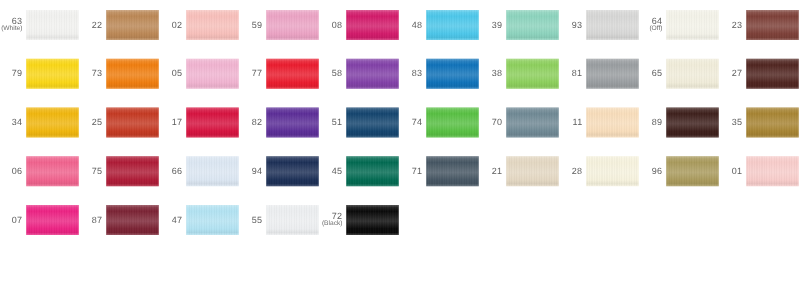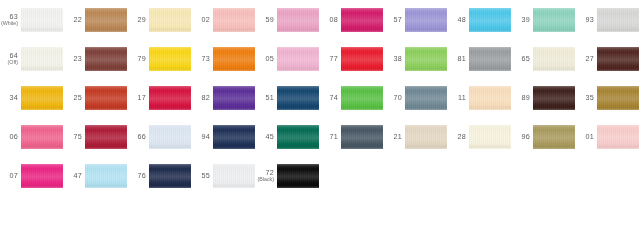--- a/index.html
+++ b/index.html
@@ -133,56 +133,40 @@
       <div class="swatch-cell">
         <div class="swatch-label">
           <span class="swatch-code">22</span>
         </div>
         <div class="swatch-chip-wrap">
           <div class="swatch-chip" style="background-color: rgb(187, 135, 85);"></div>
         </div>
       </div>
       <div class="swatch-cell">
         <div class="swatch-label">
-          <span class="swatch-code">29</span>
-        </div>
-        <div class="swatch-chip-wrap">
-          <div class="swatch-chip" style="background-color: rgb(247, 232, 180);"></div>
-        </div>
-      </div>
-      <div class="swatch-cell">
-        <div class="swatch-label">
           <span class="swatch-code">02</span>
         </div>
         <div class="swatch-chip-wrap">
           <div class="swatch-chip" style="background-color: rgb(247, 191, 186);"></div>
         </div>
       </div>
       <div class="swatch-cell">
         <div class="swatch-label">
           <span class="swatch-code">59</span>
         </div>
         <div class="swatch-chip-wrap">
           <div class="swatch-chip" style="background-color: rgb(235, 163, 196);"></div>
         </div>
       </div>
       <div class="swatch-cell">
         <div class="swatch-label">
           <span class="swatch-code">08</span>
         </div>
         <div class="swatch-chip-wrap">
           <div class="swatch-chip" style="background-color: rgb(211, 27, 107);"></div>
-        </div>
-      </div>
-      <div class="swatch-cell">
-        <div class="swatch-label">
-          <span class="swatch-code">57</span>
-        </div>
-        <div class="swatch-chip-wrap">
-          <div class="swatch-chip" style="background-color: rgb(156, 149, 214);"></div>
         </div>
       </div>
       <div class="swatch-cell">
         <div class="swatch-label">
           <span class="swatch-code">48</span>
         </div>
         <div class="swatch-chip-wrap">
           <div class="swatch-chip" style="background-color: rgb(76, 199, 234);"></div>
         </div>
       </div>
@@ -246,20 +230,36 @@
       <div class="swatch-cell">
         <div class="swatch-label">
           <span class="swatch-code">77</span>
         </div>
         <div class="swatch-chip-wrap">
           <div class="swatch-chip" style="background-color: rgb(234, 27, 45);"></div>
         </div>
       </div>
       <div class="swatch-cell">
         <div class="swatch-label">
+          <span class="swatch-code">58</span>
+        </div>
+        <div class="swatch-chip-wrap">
+          <div class="swatch-chip" style="background-color: rgb(130, 65, 168);"></div>
+        </div>
+      </div>
+      <div class="swatch-cell">
+        <div class="swatch-label">
+          <span class="swatch-code">83</span>
+        </div>
+        <div class="swatch-chip-wrap">
+          <div class="swatch-chip" style="background-color: rgb(15, 114, 185);"></div>
+        </div>
+      </div>
+      <div class="swatch-cell">
+        <div class="swatch-label">
           <span class="swatch-code">38</span>
         </div>
         <div class="swatch-chip-wrap">
           <div class="swatch-chip" style="background-color: rgb(140, 207, 92);"></div>
         </div>
       </div>
       <div class="swatch-cell">
         <div class="swatch-label">
           <span class="swatch-code">81</span>
         </div>
@@ -446,32 +446,32 @@
       <div class="swatch-cell">
         <div class="swatch-label">
           <span class="swatch-code">07</span>
         </div>
         <div class="swatch-chip-wrap">
           <div class="swatch-chip" style="background-color: rgb(236, 35, 131);"></div>
         </div>
       </div>
       <div class="swatch-cell">
         <div class="swatch-label">
+          <span class="swatch-code">87</span>
+        </div>
+        <div class="swatch-chip-wrap">
+          <div class="swatch-chip" style="background-color: rgb(123, 35, 52);"></div>
+        </div>
+      </div>
+      <div class="swatch-cell">
+        <div class="swatch-label">
           <span class="swatch-code">47</span>
         </div>
         <div class="swatch-chip-wrap">
           <div class="swatch-chip" style="background-color: rgb(178, 226, 242);"></div>
-        </div>
-      </div>
-      <div class="swatch-cell">
-        <div class="swatch-label">
-          <span class="swatch-code">76</span>
-        </div>
-        <div class="swatch-chip-wrap">
-          <div class="swatch-chip" style="background-color: rgb(29, 42, 76);"></div>
         </div>
       </div>
       <div class="swatch-cell">
         <div class="swatch-label">
           <span class="swatch-code">55</span>
         </div>
         <div class="swatch-chip-wrap">
           <div class="swatch-chip" style="background-color: rgb(236, 238, 240);"></div>
         </div>
       </div>

